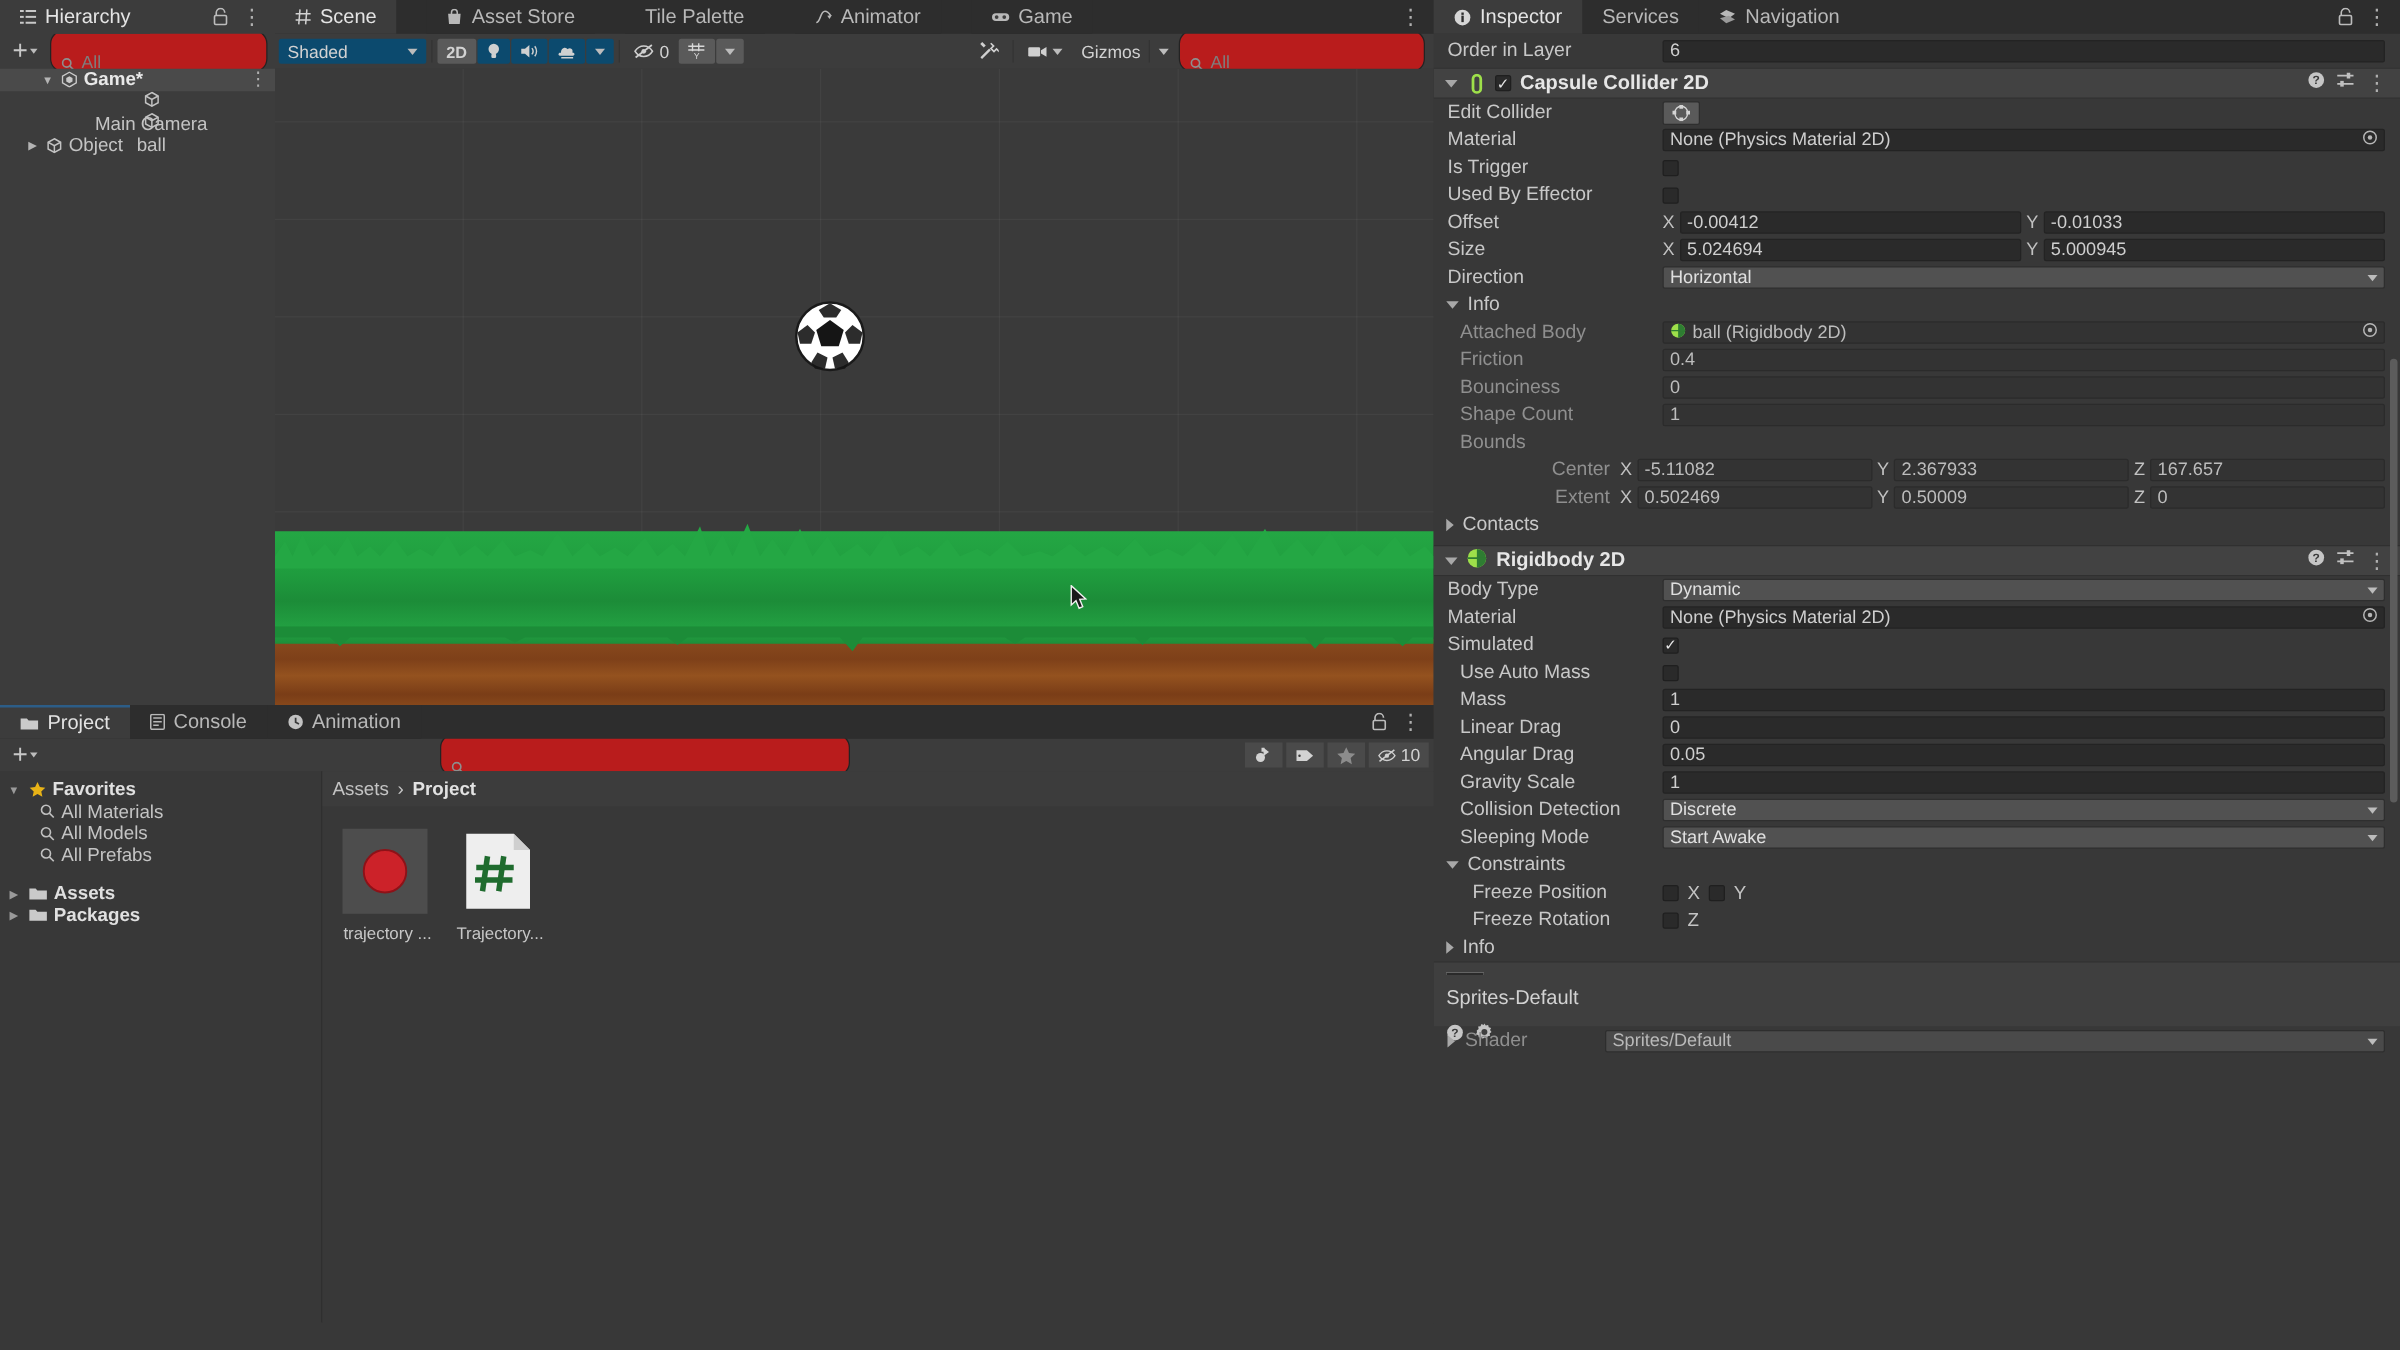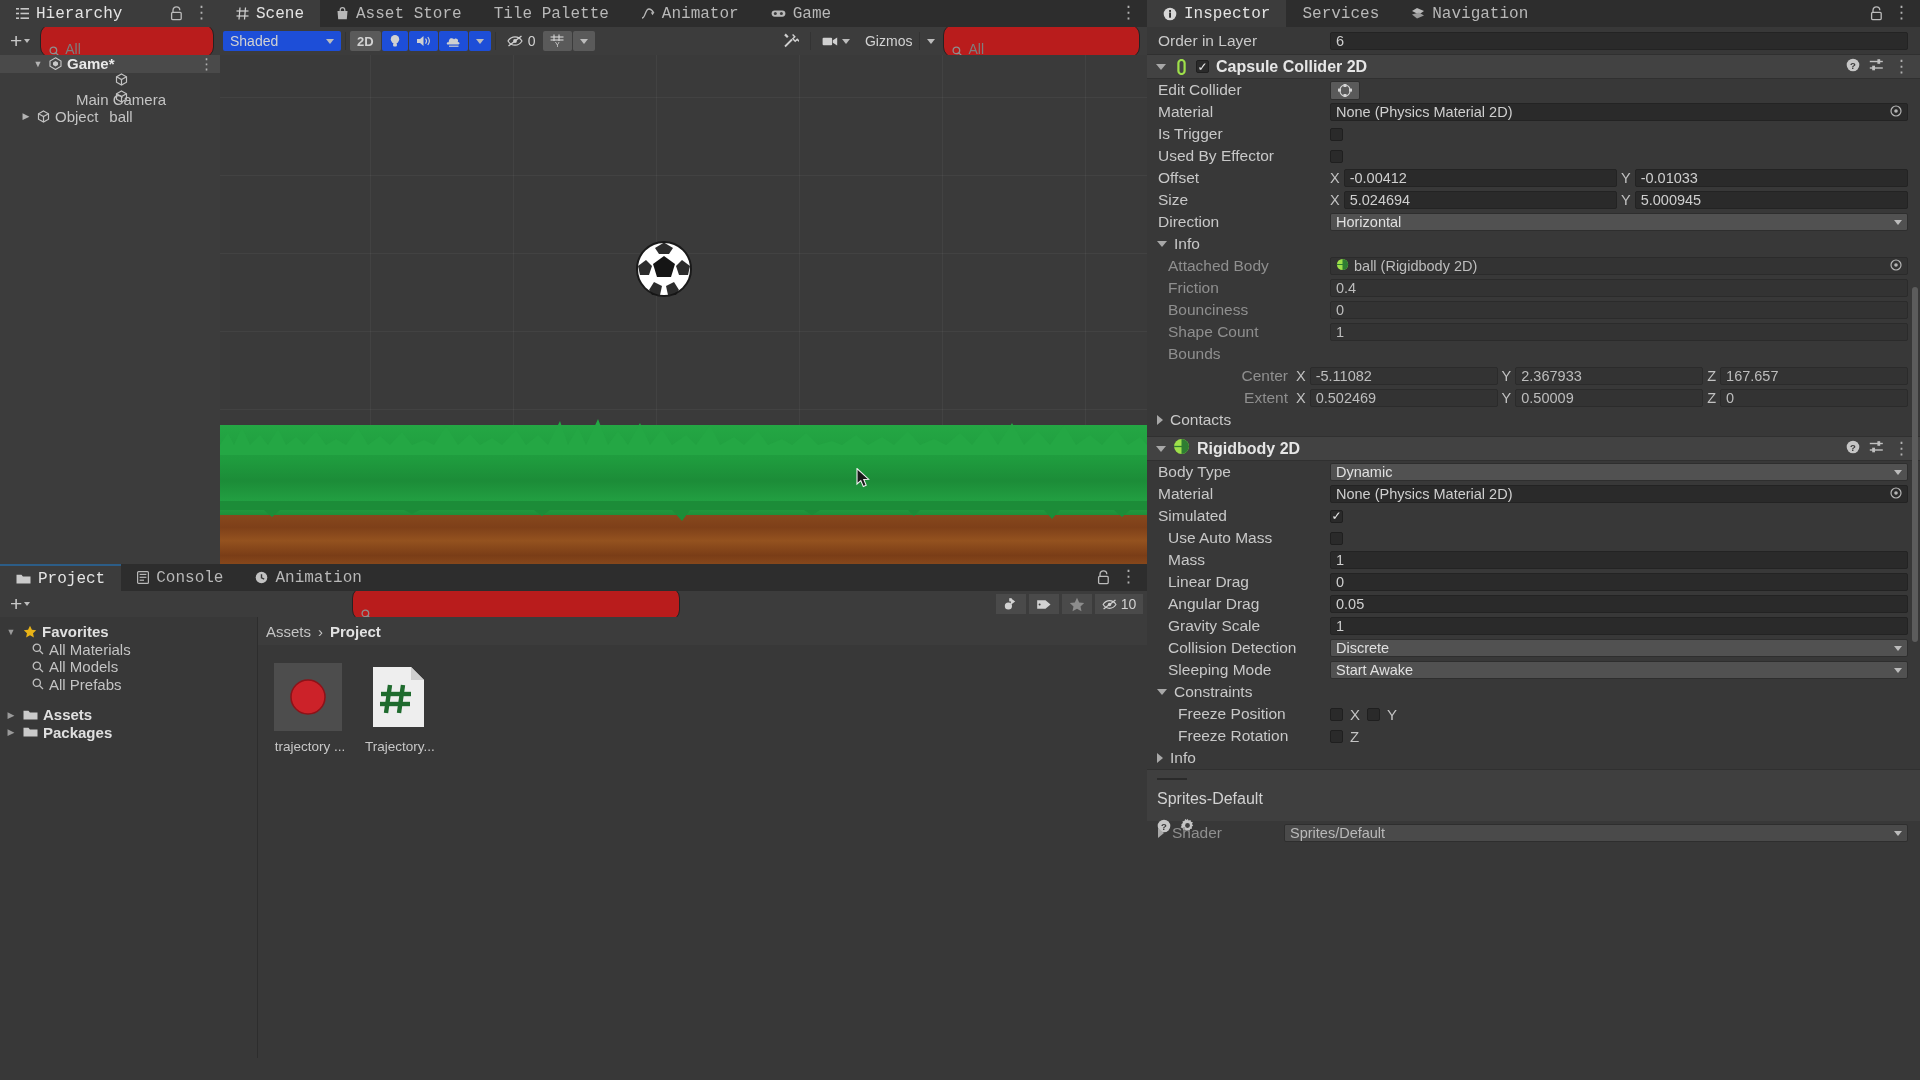--- a/index.html
+++ b/index.html
@@ -10,21 +10,20 @@
     font-size: 16px;
     color: #c4c4c4;
     overflow: hidden;
   }
   .app { position: relative; width: 1920px; height: 1080px; }
 
   
   .tabbar {
     height: 27px; background: #2d2d2d; display: flex; align-items: stretch;
     position: relative;
-    font-family: Liberation Mono, monospace;
   }
   .tab {
     display: flex; align-items: center; gap: 7px;
     padding: 0 16px; font-size: 16px; color: #b8b8b8;
     background: #2d2d2d; white-space: nowrap; cursor: pointer;
   }
   .tab.active { background: #3c3c3c; color: #e4e4e4; }
   .tab.active-blue { background: #3c3c3c; color: #e4e4e4; border-top: 2px solid #2c5d87; }
   .tabbar-right { margin-left: auto; display: flex; align-items: center; gap: 10px; padding-right: 10px; }
 
@@ -56,25 +55,25 @@
   .hier-row { height: 17.5px; display: flex; align-items: center; gap: 5px; padding-right: 6px; position: relative; cursor: pointer; }
   .hier-row.sel { background: #4a4a4a; }
   .hier-row .twisty { width: 12px; text-align: center; font-size: 9px; color: #b4b4b4; }
   .hier-row .lbl { white-space: nowrap; }
   .hier-row.root .lbl { font-weight: bold; color: #e8e8e8; }
   .hier-row .kebab { position: absolute; right: 6px; font-size: 15px; }
   .indent2 { padding-left: 28px; flex-direction: column; }
 
   
   #scene { position: absolute; left: 220px; top: 0; width: 927px; height: 585px; background: #393939; }
-  #scene .tabbar { width: 927px; }
+  #scene .tabbar { width: 927px; gap: 24px; }
   .scene-tools { height: 28px; background: #3c3c3c; display: flex; align-items: center; gap: 1px; padding: 0 3px; }
   .stbtn {
     height: 20px; display: flex; align-items: center; gap: 4px; padding: 0 7px;
-    background: #1d4ed8; color: #d2d2d2; font-size: 14px; cursor: pointer;
+    background: #0c4a6e; color: #d2d2d2; font-size: 14px; cursor: pointer;
     border-radius: 2px;
   }
   .stbtn.flat { background: transparent; }
   .stbtn.on { background: #5a5a5a; }
   .stbtn.wide { min-width: 118px; justify-content: space-between; }
   .sep { width: 1px; height: 18px; background: #333; margin: 0 3px; }
   .scene-view { position: relative; width: 927px; height: 530px; overflow: hidden; background: #3a3a3a; }
   .grid-v, .grid-h { position: absolute; background: rgba(255,255,255,0.045); }
   .grid-v { width: 1px; top: 0; bottom: 0; }
   .grid-h { height: 1px; left: 0; right: 0; }

